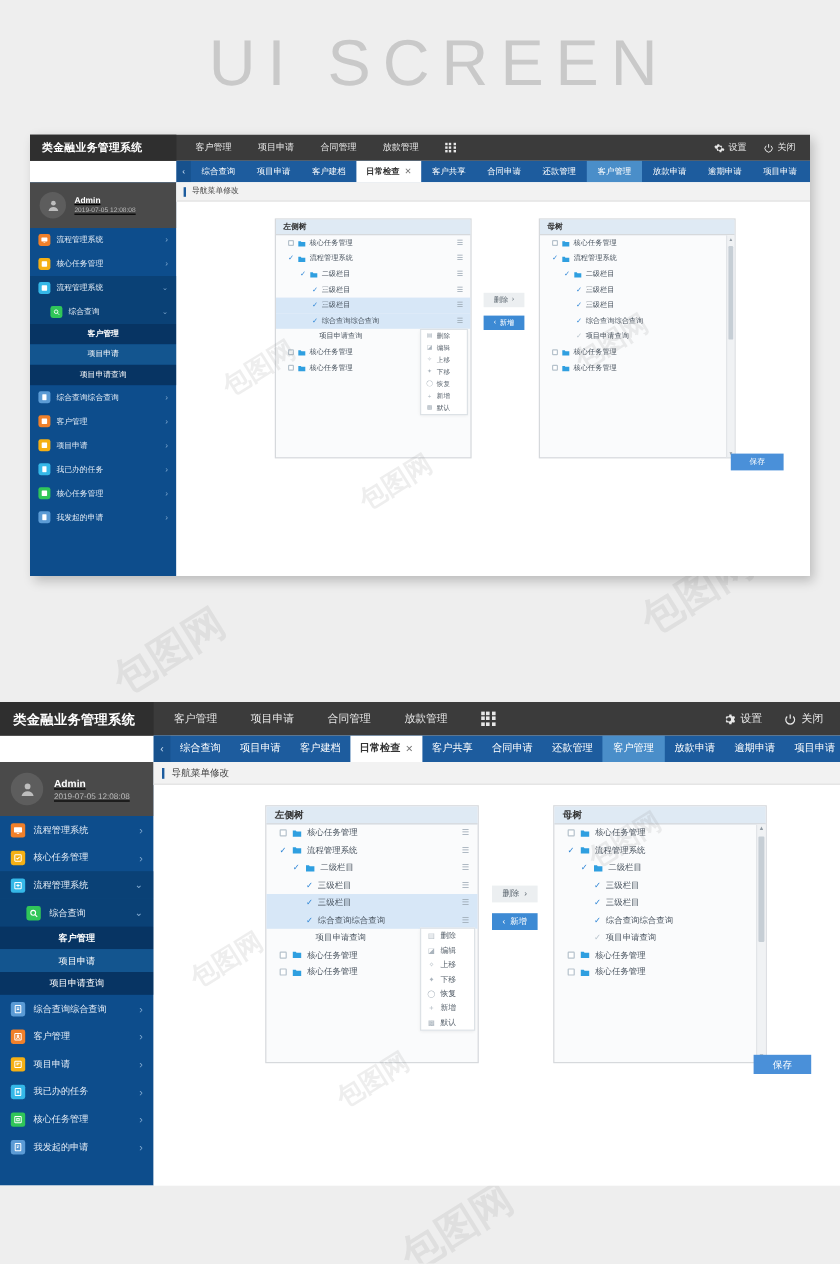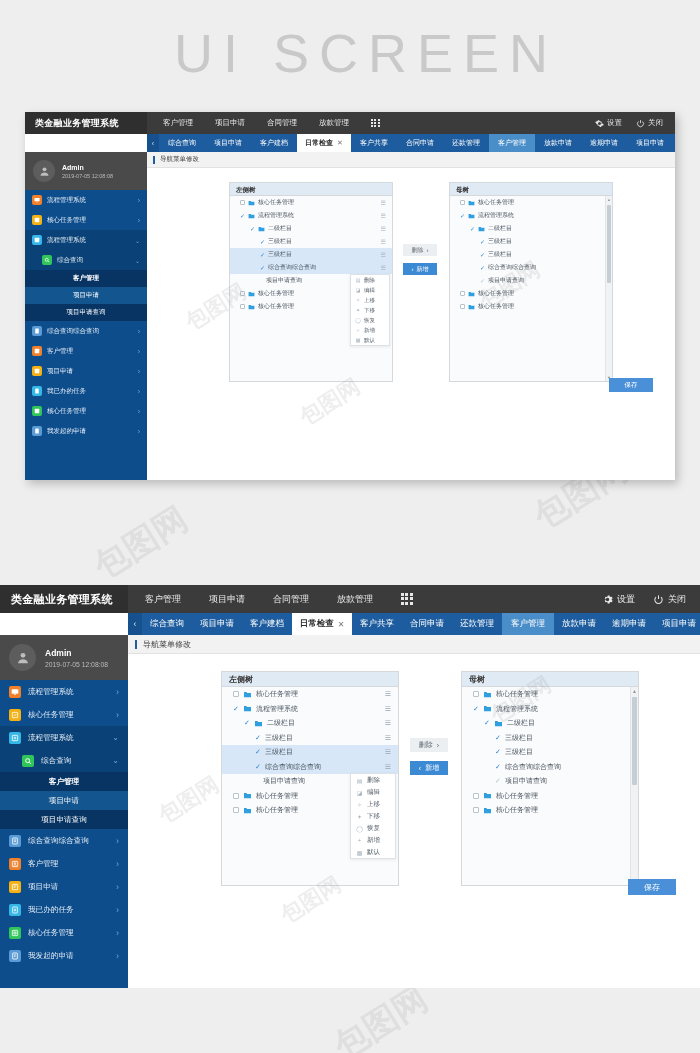--- a/index.html
+++ b/index.html
@@ -78,21 +78,21 @@
   .tab.active{ background:#ffffff; color:#333; font-weight:700; }
   .tab.hl{ background:#4a8ec9; }
   .tab .x{ color:#888; margin-left:4px; }
   .tab.active .x{ color:#777; }
 
   
   .bodyrow{ display:flex; align-items:stretch; }
 
   
   .sidebar{ background:#0d4d8c; flex:none; position:relative; }
-  .userbox{ background:#4a4a4a; display:flex; align-items:center; }
+  .userbox{ background:#4a4a4a; display:flex; align-items:center;text-decoration:underline; }
   .avatar{
     border-radius:50%; background:#5d5d5d; flex:none;
     display:flex;align-items:center;justify-content:center;
   }
   .avatar svg{ display:block; }
   .uname{ color:#fff; font-weight:700; }
   .utime{ color:#bcbcbc; }
 
   .navlist{ display:flex; flex-direction:column; }
   .navitem{

